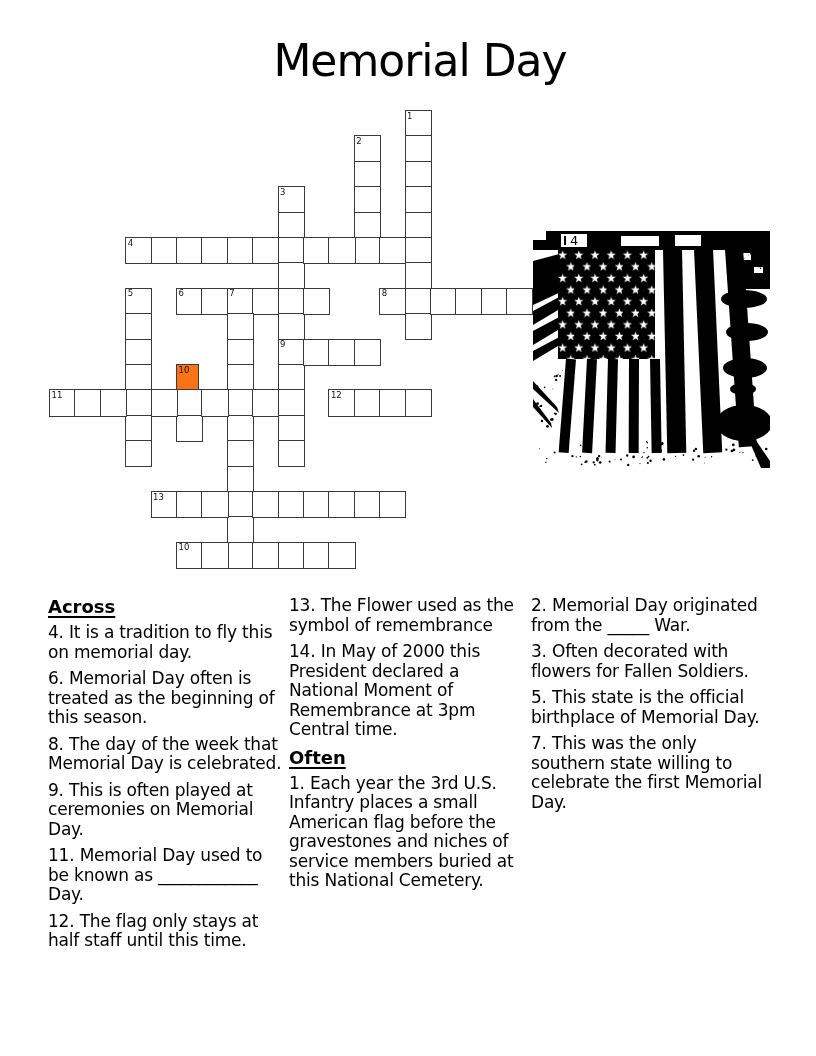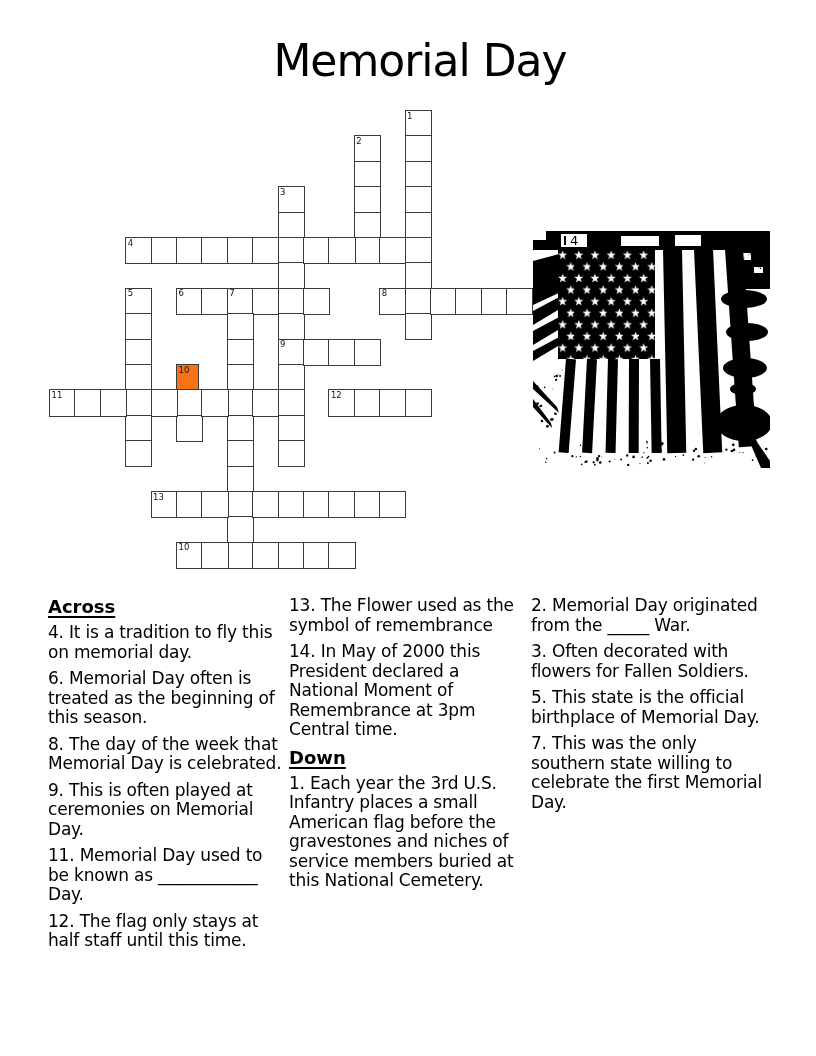--- a/index.html
+++ b/index.html
@@ -337,21 +337,21 @@
       <p class="clue"><b>4.</b> It is a tradition to fly this on memorial day.</p>
       <p class="clue"><b>6.</b> Memorial Day often is treated as the beginning of this season.</p>
       <p class="clue"><b>8.</b> The day of the week that Memorial Day is celebrated.</p>
       <p class="clue"><b>9.</b> This is often played at ceremonies on Memorial Day.</p>
       <p class="clue"><b>11.</b> Memorial Day used to be known as ____________ Day.</p>
       <p class="clue"><b>12.</b> The flag only stays at half staff until this time.</p>
     </div>
   <div class="clue-col col-2">
       <p class="clue"><b>13.</b> The Flower used as the symbol of remembrance</p>
       <p class="clue"><b>14.</b> In May of 2000 this President declared a National Moment of Remembrance at 3pm Central time.</p>
-      <p class="clue-header">Down</p>
+      <p class="clue-header">Often</p>
       <p class="clue"><b>1.</b> Each year the 3rd U.S. Infantry places a small American flag before the gravestones and niches of service members buried at this National Cemetery.</p>
     </div>
   <div class="clue-col col-3">
       <p class="clue"><b>2.</b> Memorial Day originated from the _____ War.</p>
       <p class="clue"><b>3.</b> Often decorated with flowers for Fallen Soldiers.</p>
       <p class="clue"><b>5.</b> This state is the official birthplace of Memorial Day.</p>
       <p class="clue"><b>7.</b> This was the only southern state willing to celebrate the first Memorial Day.</p>
     </div>
 
 </div>

